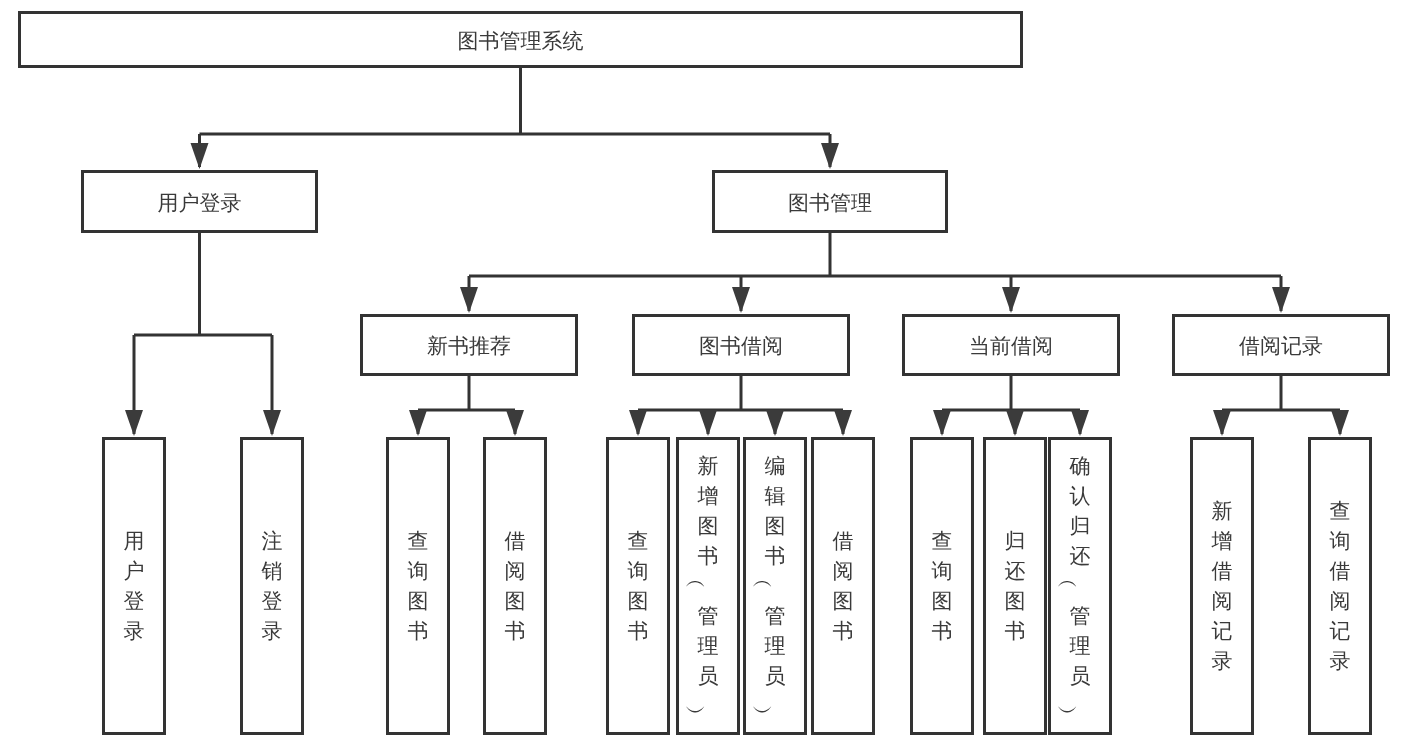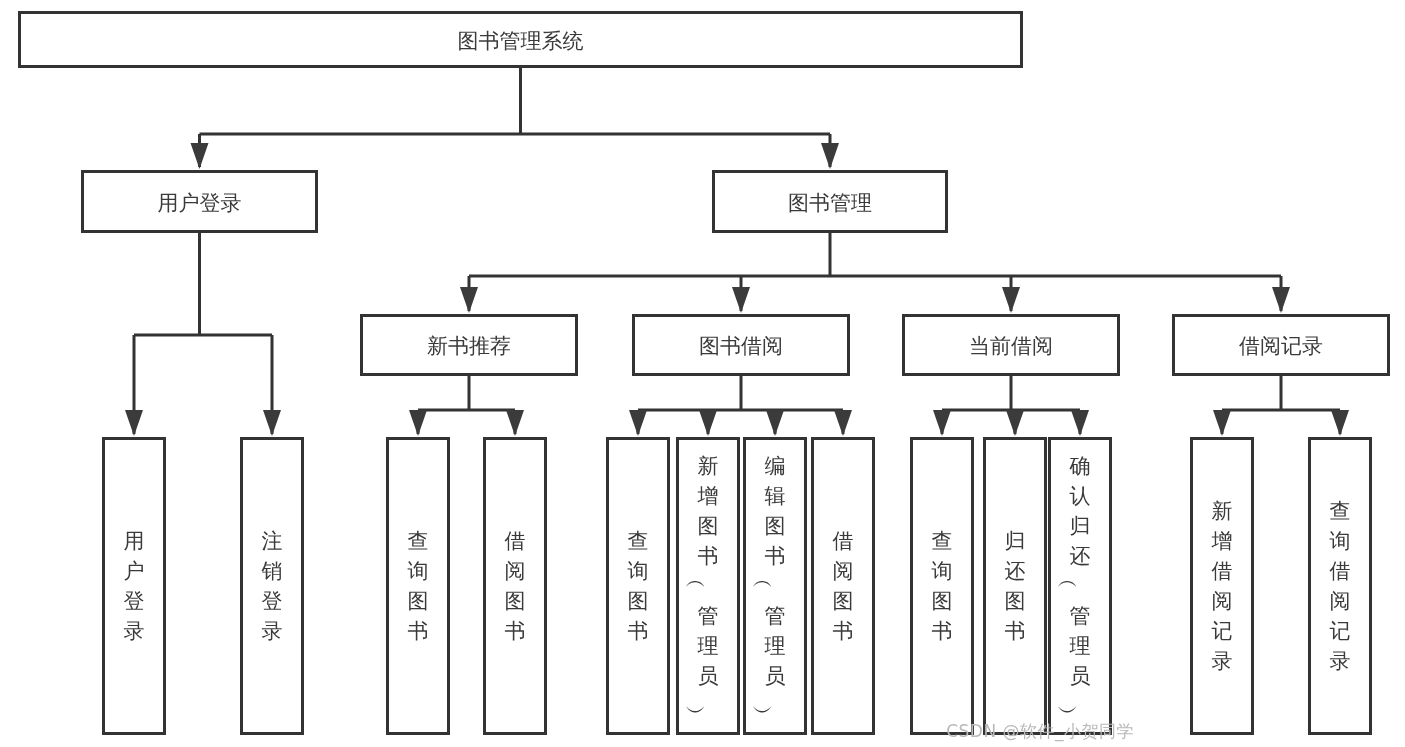--- a/index.html
+++ b/index.html
@@ -200,14 +200,13 @@
         <g>
           <rect class="node-rect" x="1191.5" y="438.5" width="61" height="295"></rect>
           <text class="node-label-v" x="1222" y="518"><tspan x="1222" dy="0">新</tspan><tspan x="1222" dy="30">增</tspan><tspan x="1222" dy="30">借</tspan><tspan x="1222" dy="30">阅</tspan><tspan x="1222" dy="30">记</tspan><tspan x="1222" dy="30">录</tspan></text>
         </g>
         <g>
           <rect class="node-rect" x="1309.5" y="438.5" width="61" height="295"></rect>
           <text class="node-label-v" x="1340" y="518"><tspan x="1340" dy="0">查</tspan><tspan x="1340" dy="30">询</tspan><tspan x="1340" dy="30">借</tspan><tspan x="1340" dy="30">阅</tspan><tspan x="1340" dy="30">记</tspan><tspan x="1340" dy="30">录</tspan></text>
         </g>
       </g>
   </svg>
-  <div class="watermark">CSDN @软件_小贺同学</div>
 </div>
 
 </body></html>

